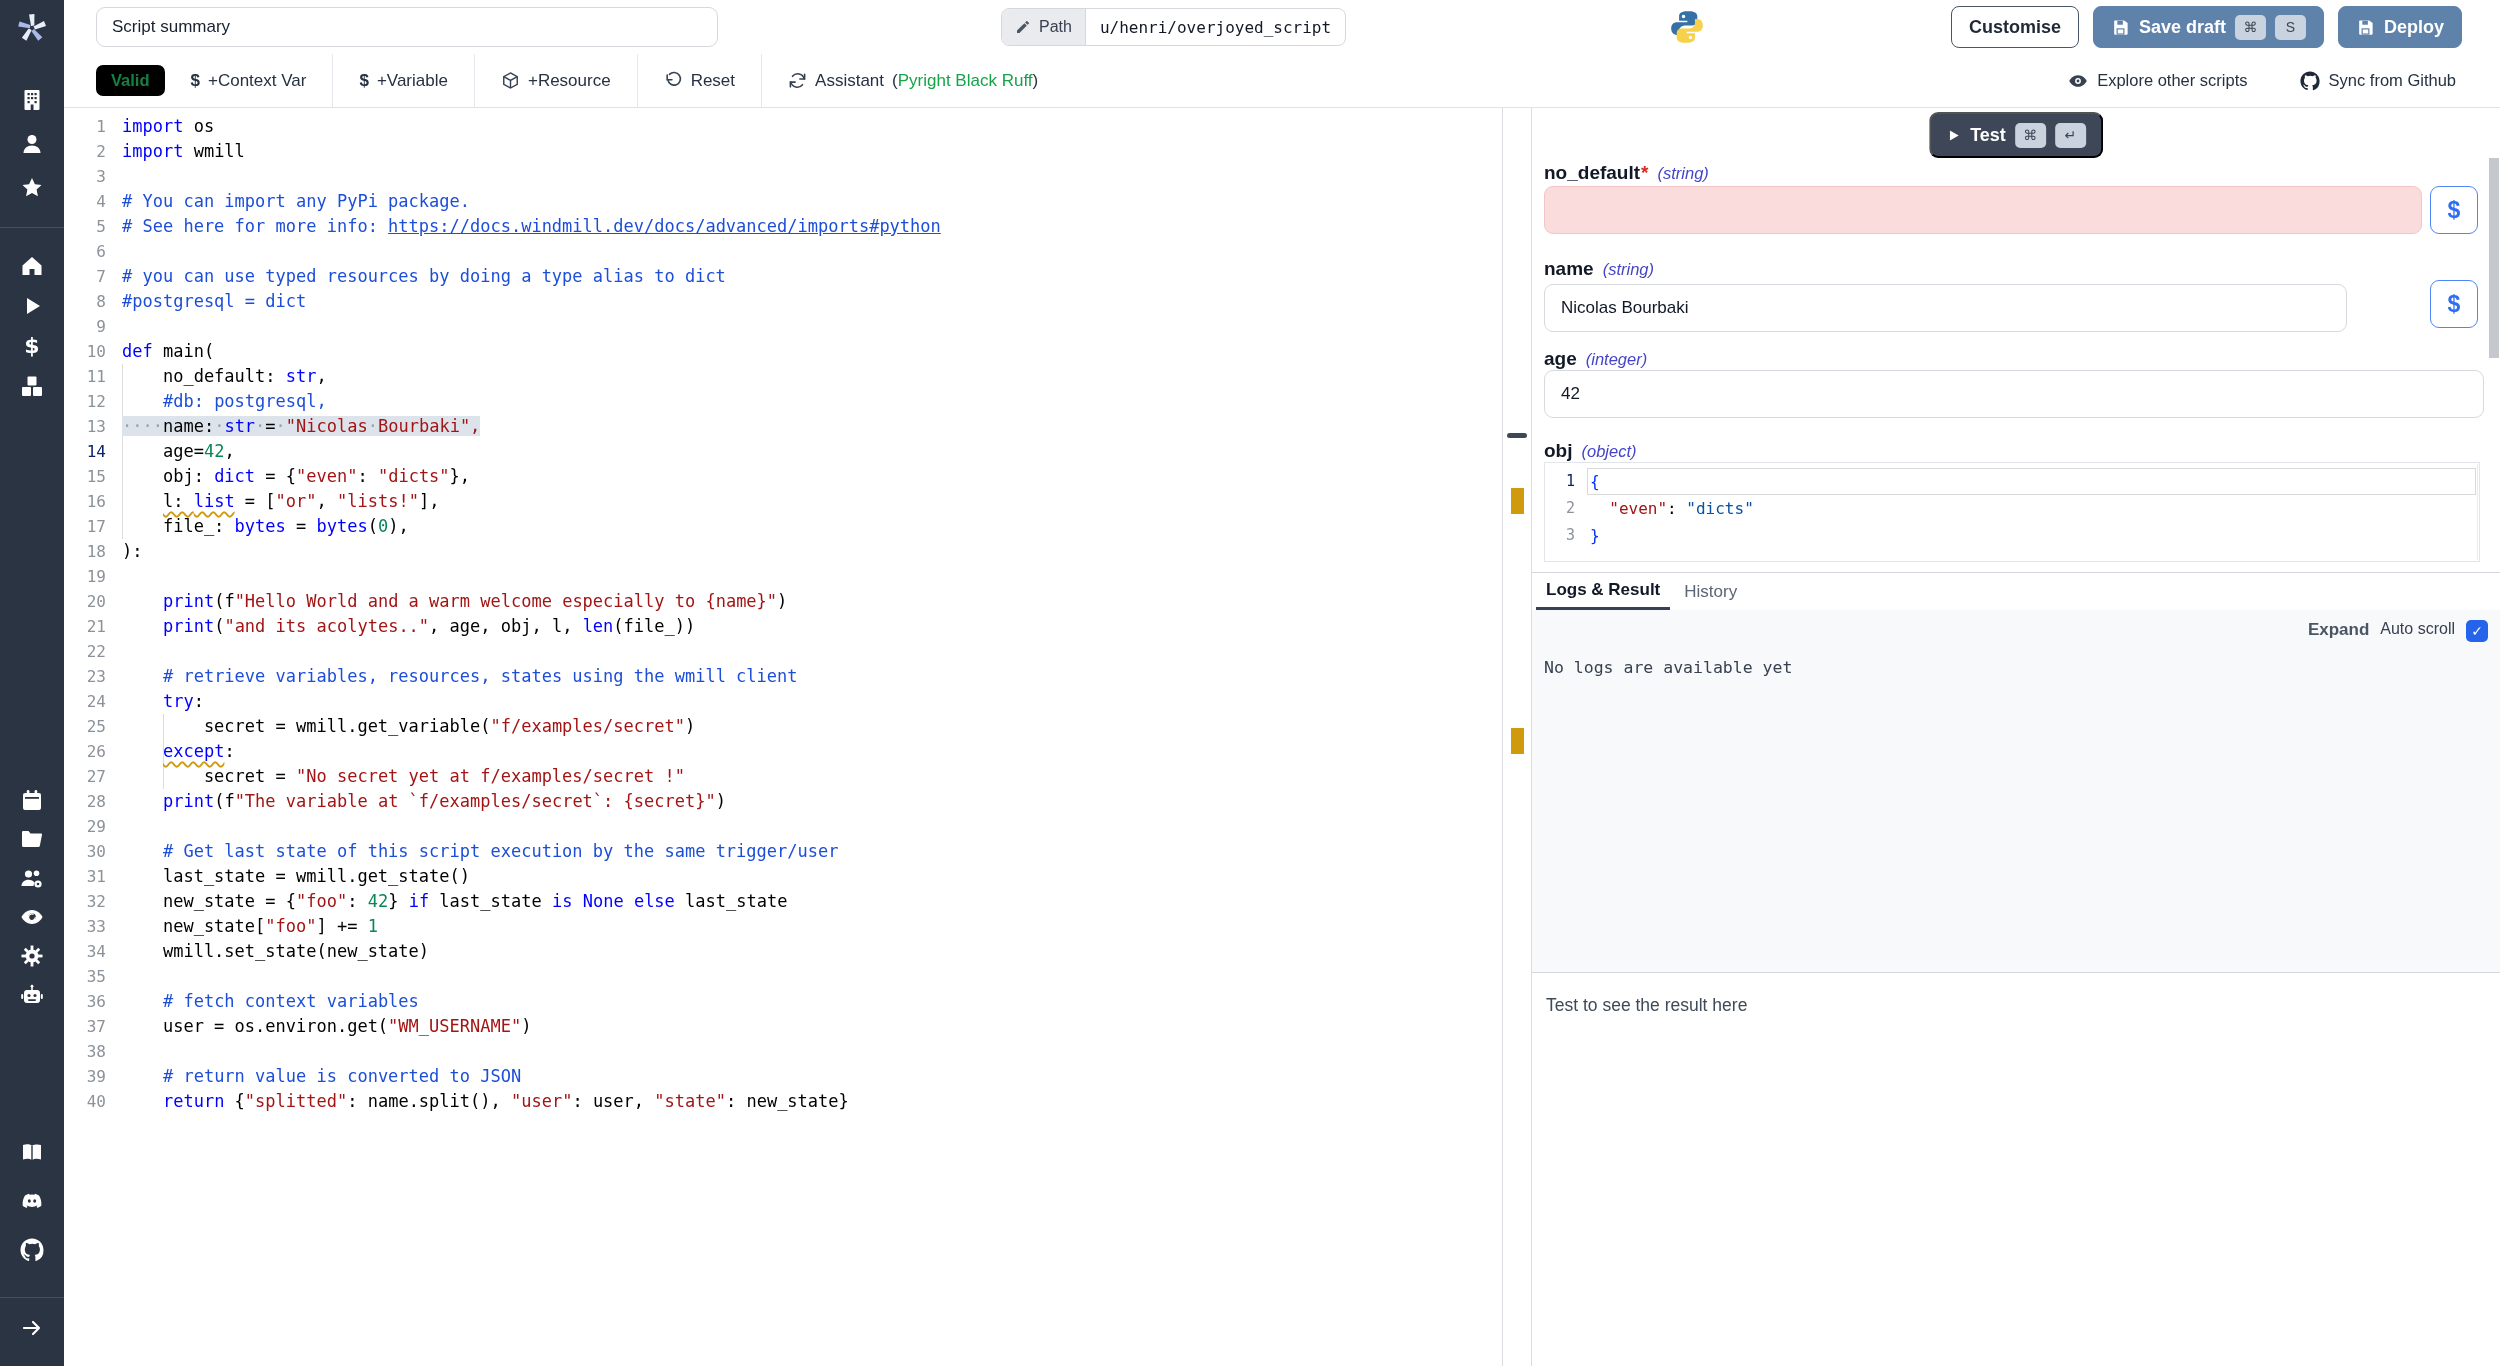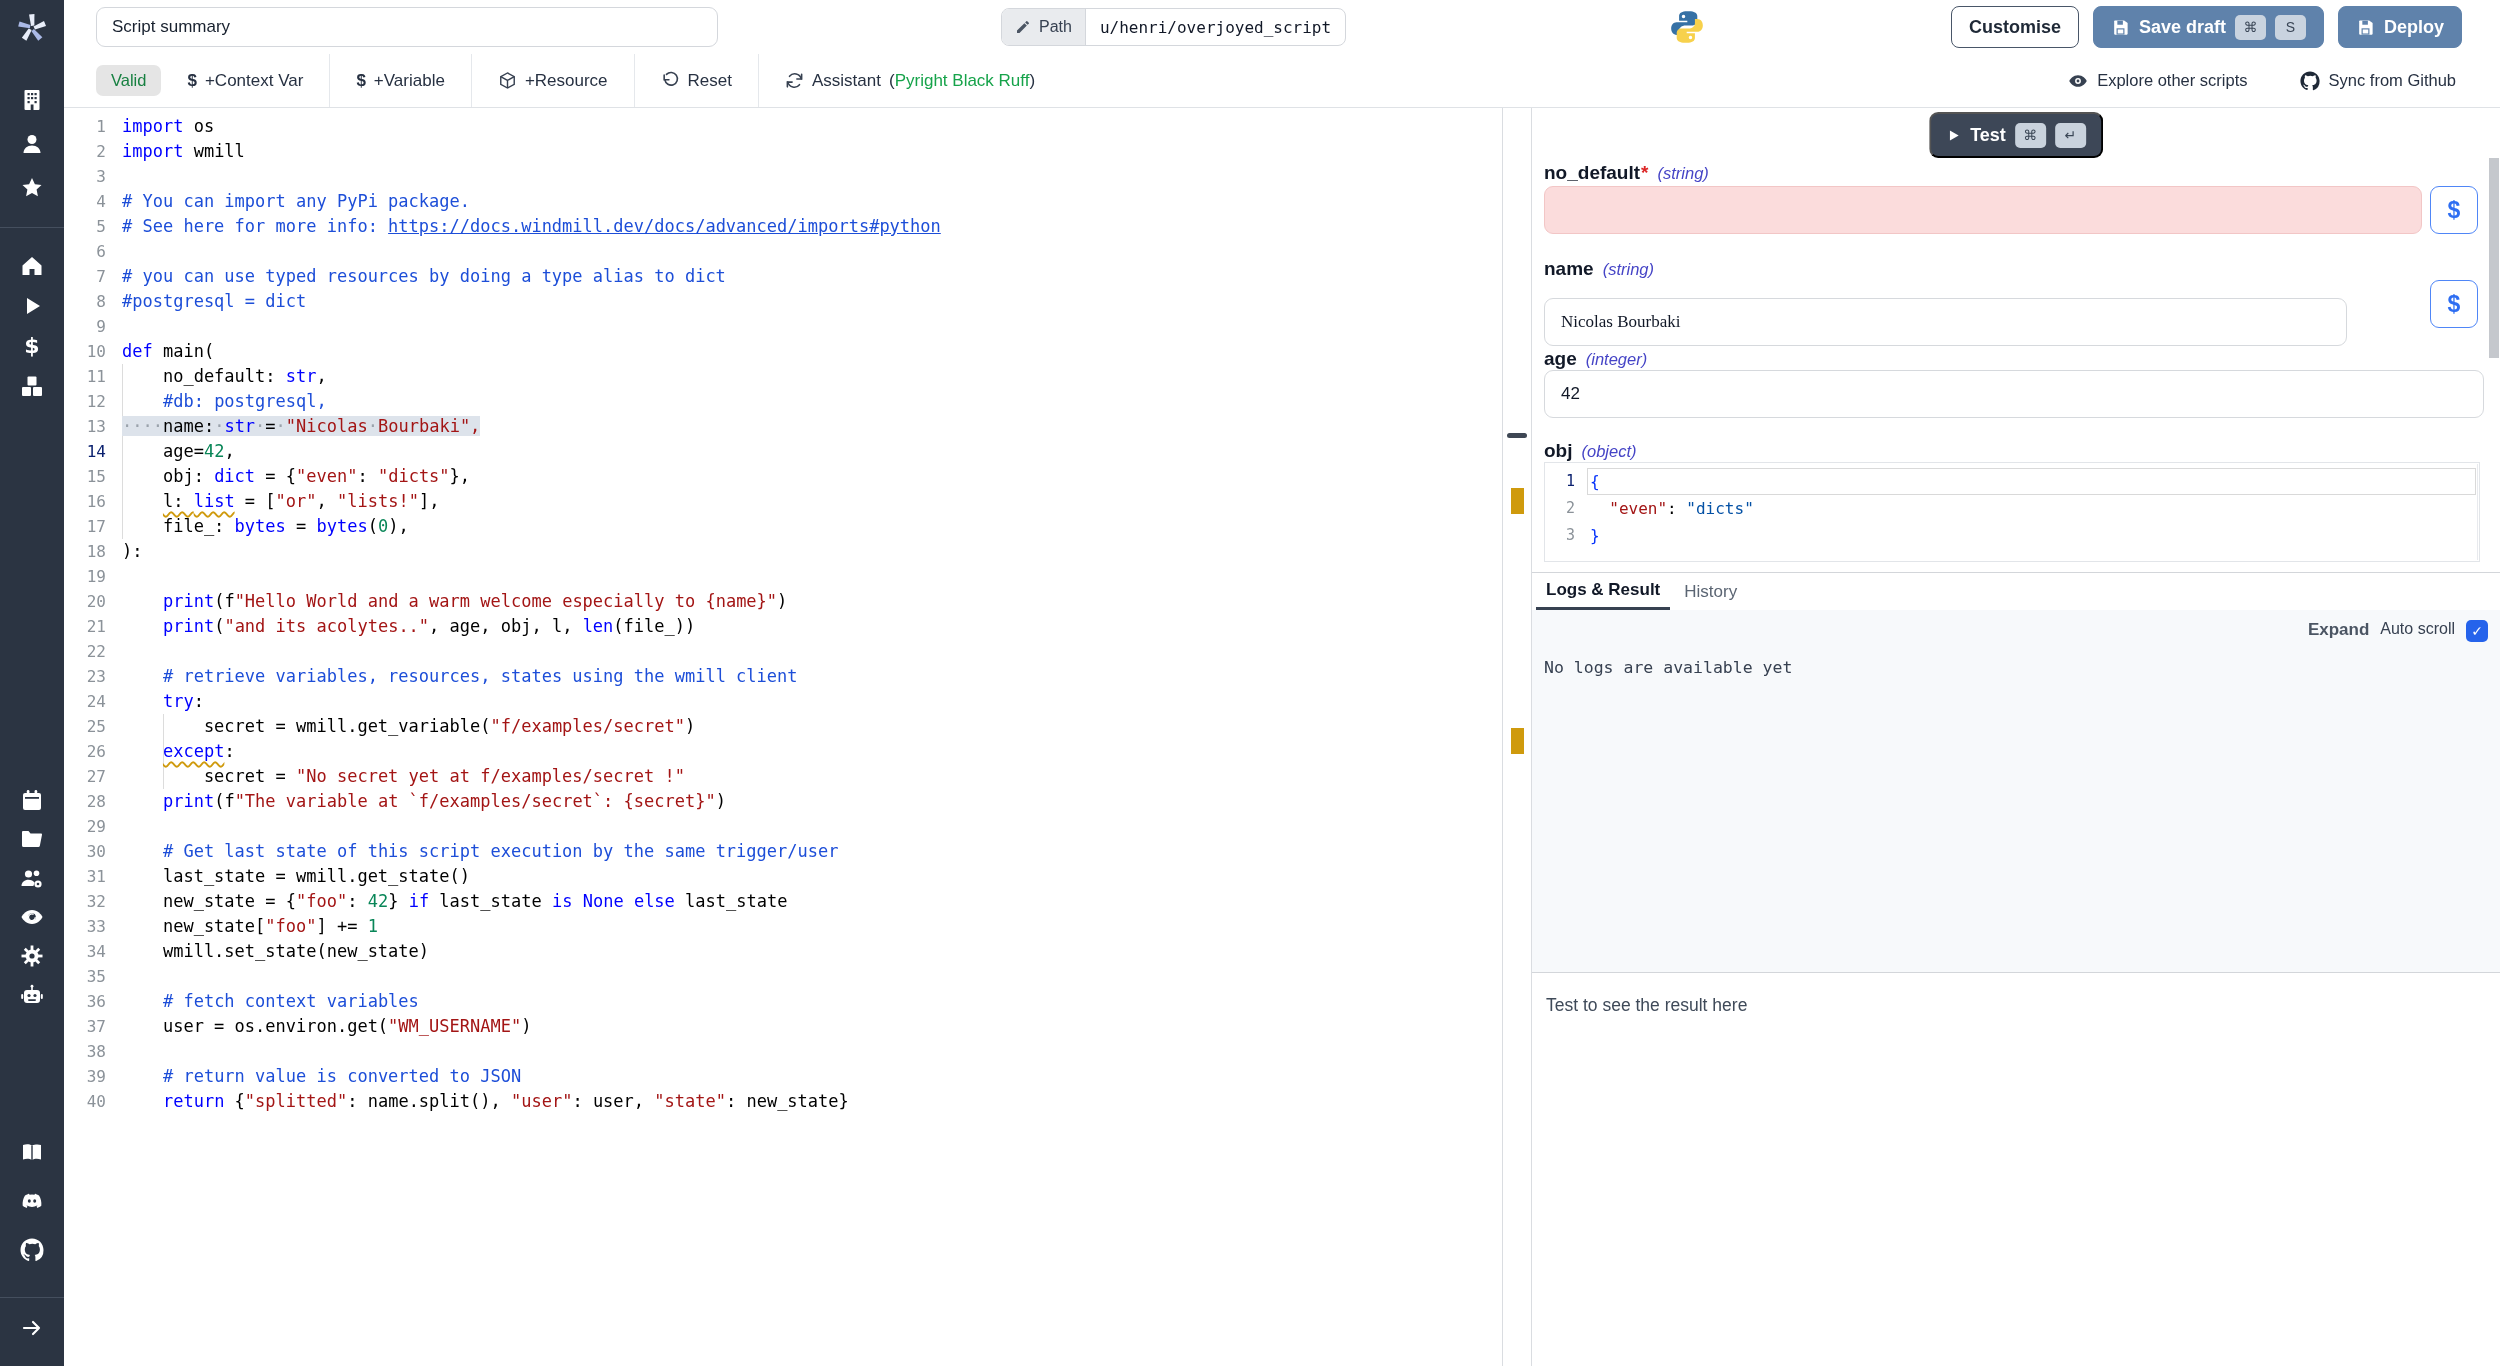--- a/index.html
+++ b/index.html
@@ -23,21 +23,21 @@
   #python-logo{position:absolute;left:1604px;top:8px;width:38px;height:38px;}
   #topbar-actions{position:absolute;right:38px;top:6px;display:flex;gap:14px;align-items:center;height:42px;}
   .btn{display:flex;align-items:center;gap:9px;height:42px;border-radius:8px;font-size:18px;font-weight:bold;padding:0 17px;cursor:pointer;box-sizing:border-box;}
   .btn.outline{background:#fff;border:1.5px solid #44506099;color:#1f2937;border-color:#495668;}
   .btn.primary{background:#5f82ab;border:1px solid #5f82ab;color:#fff;}
   .kbd{min-width:25px;height:25px;background:#c9d3df;border-radius:5px;color:#34405200;color:#3a4656;display:flex;align-items:center;justify-content:center;font-size:14px;font-weight:normal;padding:0 3px;}
 
   
   #row2{position:absolute;left:64px;top:54px;width:2436px;height:53px;background:#fff;border-bottom:1px solid #dfe2e6;}
   #tb-items{position:absolute;left:0;top:0;height:53px;display:flex;align-items:center;}
-  #valid-badge{margin-left:32px;background:#e5e5e5;color:#178041;font-weight:normal;font-size:16.5px;border-radius:7px;padding:6px 15px;}
+  #valid-badge{margin-left:32px;background:#000000;color:#178041;font-weight:bold;font-size:16.5px;border-radius:7px;padding:6px 15px;}
   .tb-sep{width:1px;height:53px;background:#e5e8ec;}
   .tb-item{display:flex;align-items:center;gap:8px;padding:0 26px;height:53px;font-size:17px;color:#273142;cursor:pointer;white-space:nowrap;}
   .tb-dollar{font-weight:bold;font-size:17px;color:#273142;}
   .tb-item svg{width:19px;height:19px;}
   .green{color:#16a34a;}
   #row2-right{position:absolute;right:44px;top:0;height:53px;display:flex;align-items:center;gap:52px;}
   .r2-link{display:flex;align-items:center;gap:9px;font-size:16.5px;color:#273142;cursor:pointer;}
   .r2-link svg{width:20px;height:20px;}
 
   
@@ -434,21 +434,21 @@
 
     <div class="flabel" style="top:54px;">
       <span>no_default</span><span class="req">*</span><span class="ftype">(string)</span>
     </div>
     <input class="finput error" style="top: 78px; width: 878px;" value="">
     <button class="dollar-btn" style="top:78px;">$</button>
 
     <div class="flabel" style="top:150px;text-align:right;">
       <span>name</span><span class="ftype">(string)</span>
     </div>
-    <input class="finput" style="top: 190px; width: 803px; font-family: Liberation Serif, serif;" value="Nicolas Bourbaki">
+    <input class="finput" style="top: 176px; width: 803px;" value="Nicolas Bourbaki">
     <button class="dollar-btn" style="top:172px;">$</button>
 
     <div class="flabel" style="top:240px;">
       <span>age</span><span class="ftype">(integer)</span>
     </div>
     <input class="finput" style="top: 262px; width: 940px;" value="42">
 
     <div class="flabel" style="top:332px;">
       <span>obj</span><span class="ftype">(object)</span>
     </div>

